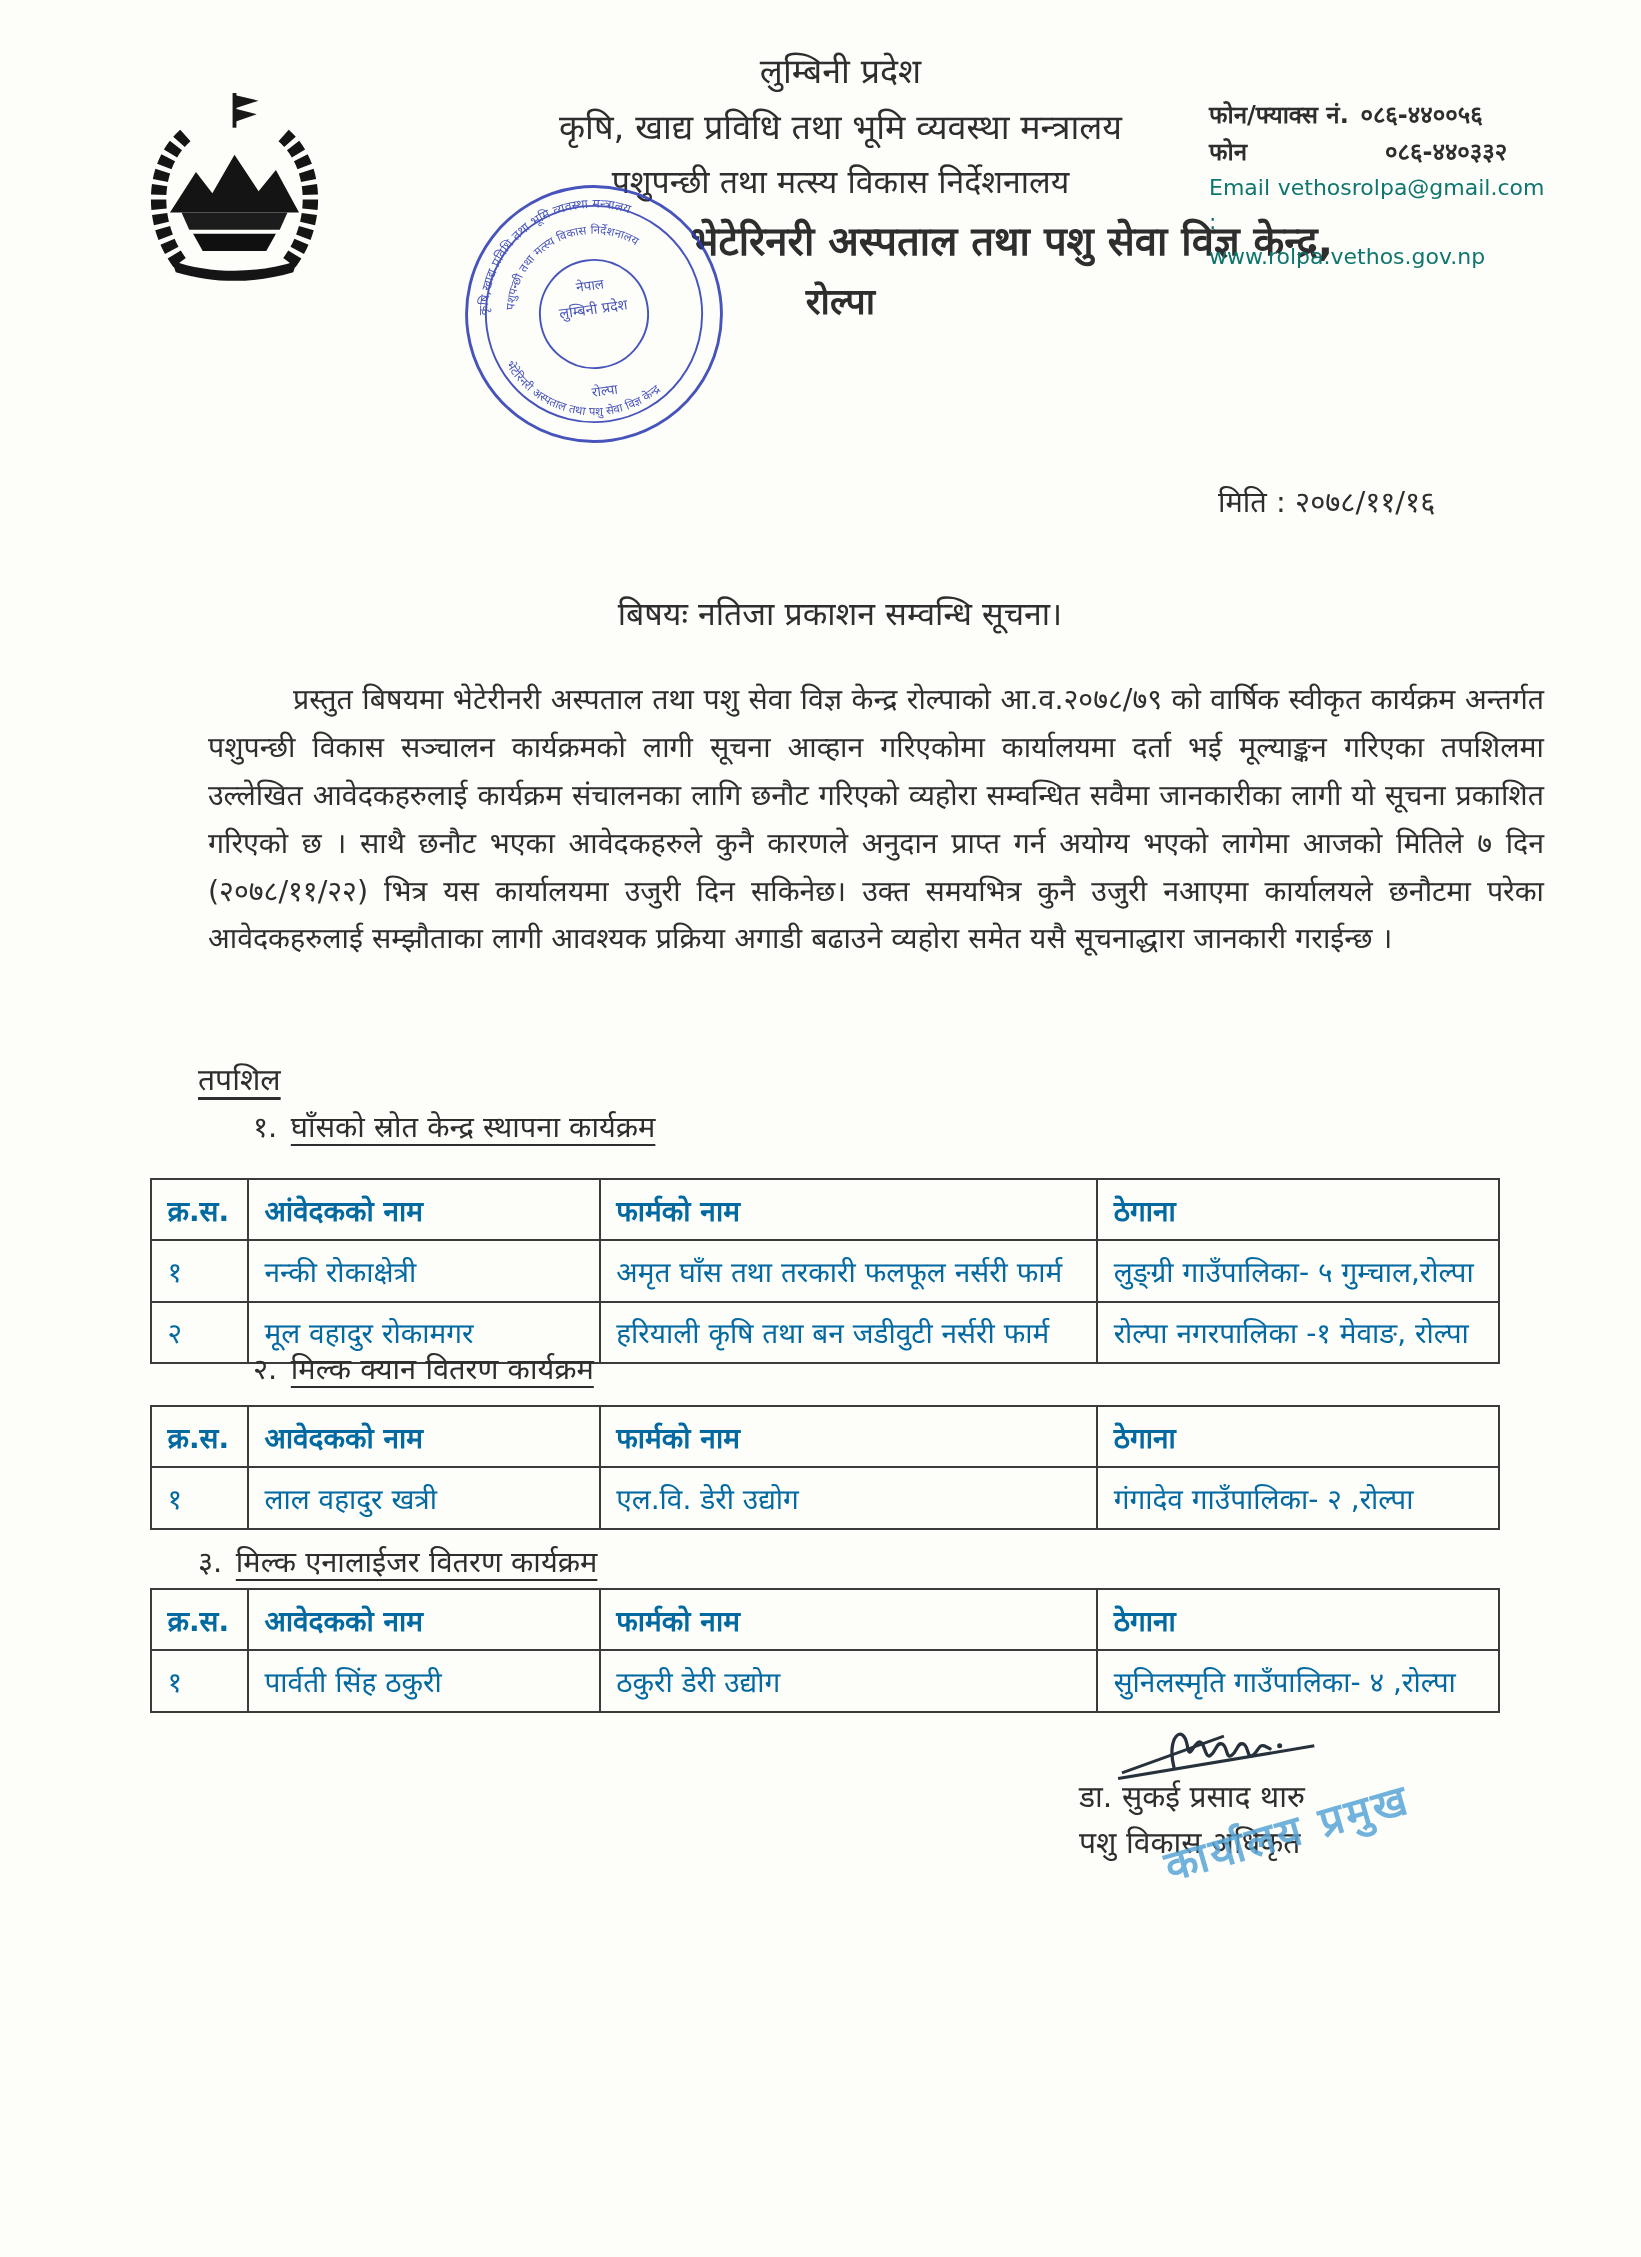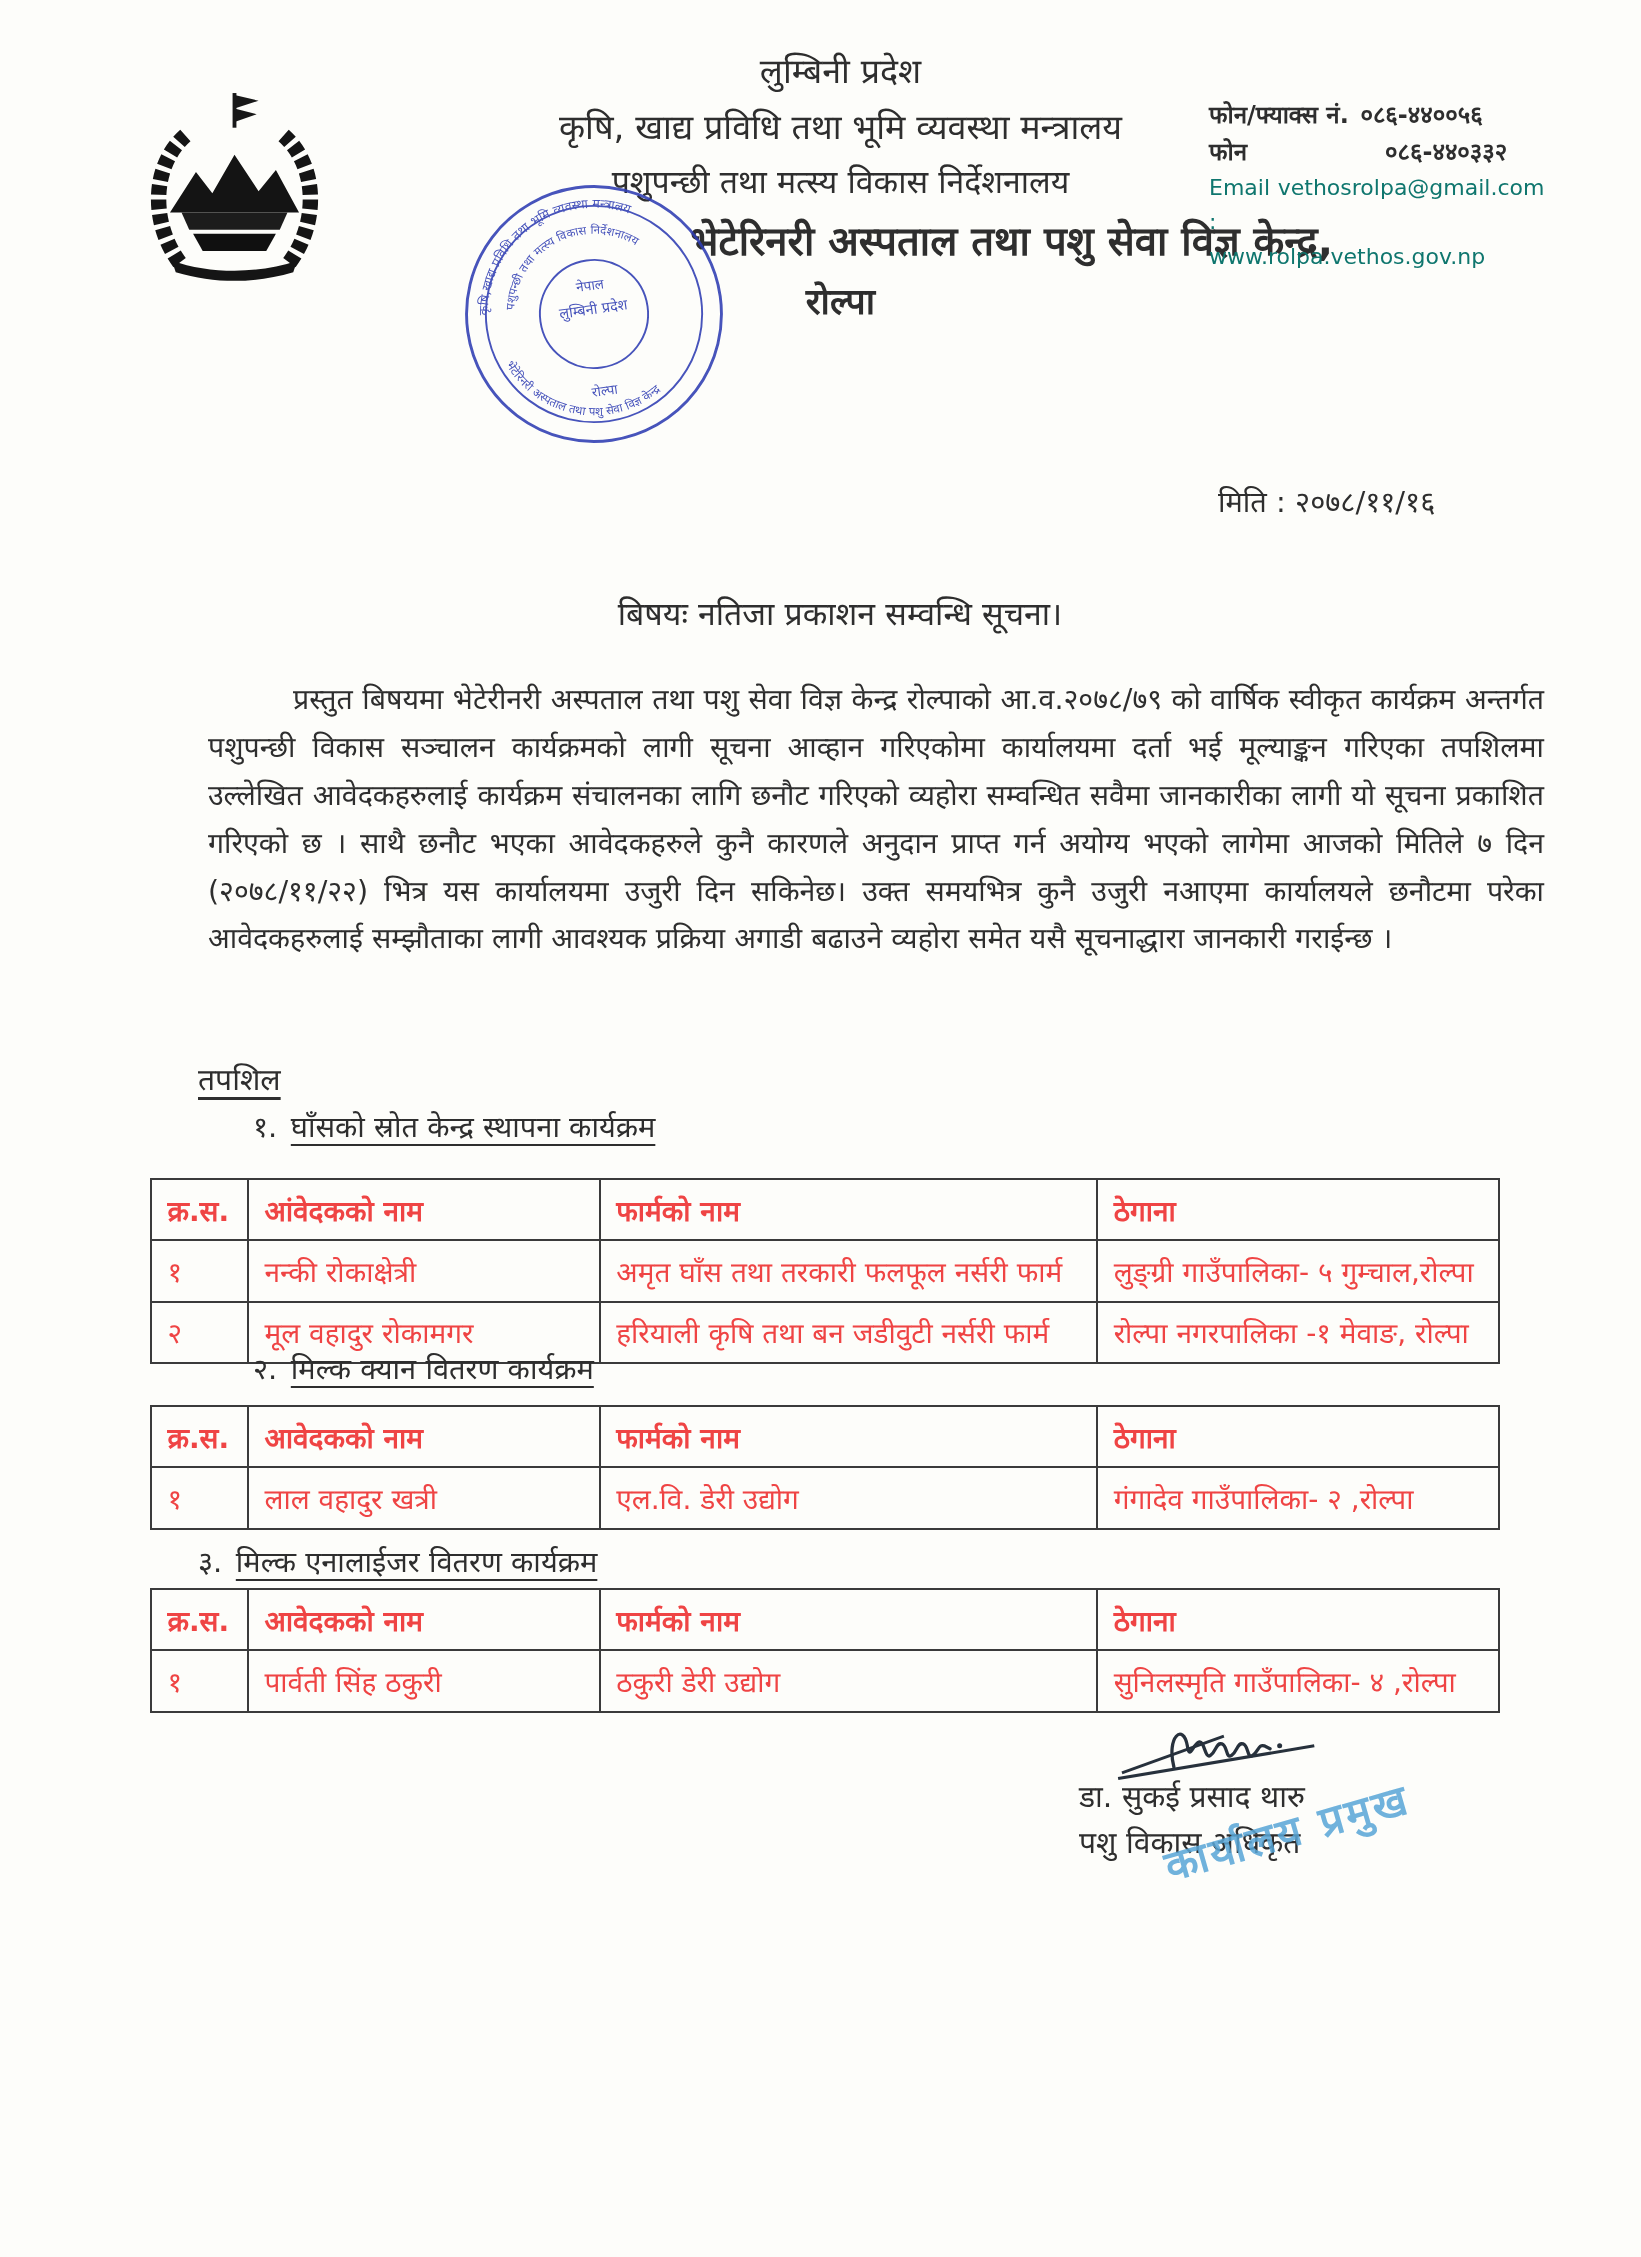--- a/index.html
+++ b/index.html
@@ -40,21 +40,21 @@
   .sec-head{font-size:29px;}
   .sec-head .num{margin-right:13.5px;}
   .sec-head .txt{text-decoration:underline;text-underline-offset:6.8px;}
   .sec1{left:253px;top:1106px;}
   .sec2{left:253px;top:1348px;}
   .sec3{left:198px;top:1541px;}
   
   table.doc{
     position:absolute;left:150px;width:1350px;
     border-collapse:collapse;table-layout:fixed;
-    font-size:28px;color:#ef4444;
+    font-size:28px;color:#0369a1;
   }
   .t1{top:1178px;} .t2{top:1405px;} .t3{top:1588px;}
   table.doc th,table.doc td{
     border:2.4px solid #3b3b3b;
     padding:8.7px 15.4px;text-align:left;font-weight:normal;
     vertical-align:middle;height:42px;
   }
   table.doc th{font-weight:600;}
   col.c1{width:7.2%;} col.c2{width:26.1%;} col.c3{width:36.9%;} col.c4{width:29.8%;}
   

